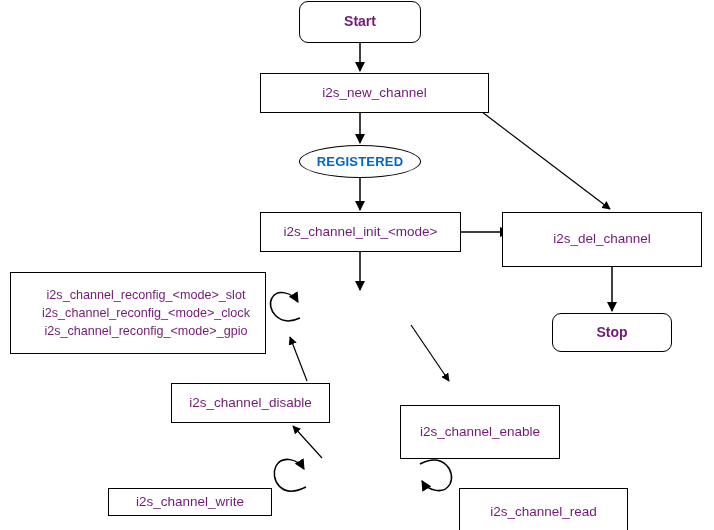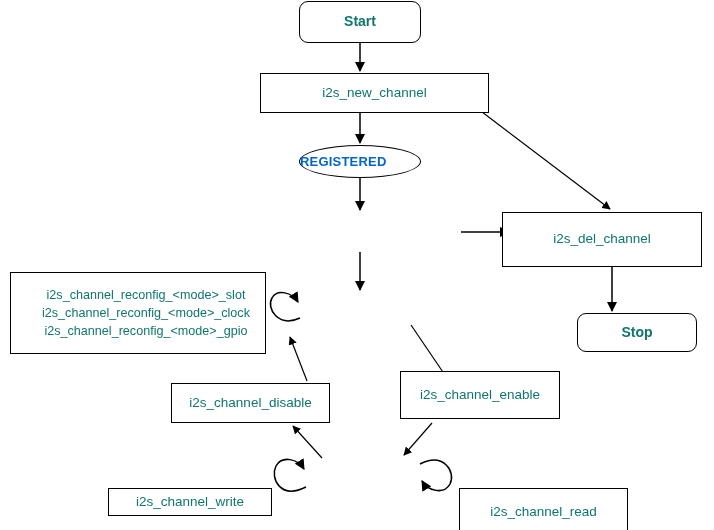--- a/index.html
+++ b/index.html
@@ -29,21 +29,21 @@
   }
   .node {
     position: absolute;
     box-sizing: border-box;
     display: flex;
     align-items: center;
     justify-content: center;
     text-align: center;
     background: #ffffff;
     border: 1.6px solid #000000;
-    color: #0f766e;
+    color: #701a75;
     font-size: 13.5px;
     line-height: 1.25;
     z-index: 2;
   }
   .node.terminal {
     border-radius: 9px;
     font-weight: bold;
     font-size: 14px;
   }
   .node.process {
@@ -53,20 +53,21 @@
     font-size: 12.6px;
     line-height: 1.45;
     white-space: pre-line;
     padding-left: 16px;
   }
   .state {
     position: absolute;
     box-sizing: border-box;
     display: flex;
     align-items: center;
+    justify-content: center;
     background: #ffffff;
     border: 1.4px solid #000000;
     border-radius: 50%;
     color: #0066cc;
     font-weight: bold;
     font-size: 13px;
     letter-spacing: 0.2px;
     z-index: 3;
   }
 </style>
@@ -116,41 +117,44 @@
   </div>
 
   <div class="node process" style="left:260px; top:73px; width:229px; height:40px;">
     <span>i2s_new_channel</span>
   </div>
 
   <div class="state" style="left:299px; top:145px; width:122px; height:33px;">
     <span>REGISTERED</span>
   </div>
 
+  <div class="node process" style="left:260px; top:212px; width:201px; height:40px;">
+    <span>i2s_channel_init_&lt;mode&gt;</span>
+  </div>
 
   <div class="node process" style="left:502px; top:212px; width:200px; height:55px;justify-content:center;">
     <span>i2s_del_channel</span>
   </div>
 
-  <div class="node terminal" style="left:552px; top:313px; width:120px; height:39px;margin-left:25px;">
+  <div class="node terminal" style="left:552px; top:313px; width:120px; height:39px;">
     <span>Stop</span>
   </div>
 
   <div class="node process multiline" style="left:10px; top:272px; width:256px; height:82px;">
     <span>i2s_channel_reconfig_&lt;mode&gt;_slot
 i2s_channel_reconfig_&lt;mode&gt;_clock
 i2s_channel_reconfig_&lt;mode&gt;_gpio</span>
   </div>
 
 
   <div class="node process" style="left:171px; top:383px; width:159px; height:40px;justify-content:center;">
     <span>i2s_channel_disable</span>
   </div>
 
-  <div class="node process" style="left:400px; top:371px; width:160px; height:48px;">
+  <div class="node process" style="left:400px; top:405px; width:160px; height:54px;">
     <span>i2s_channel_enable</span>
   </div>
 
 
   <div class="node process" style="left:108px; top:488px; width:164px; height:28px;">
     <span>i2s_channel_write</span>
   </div>
 
   <div class="node process" style="left:459px; top:488px; width:169px; height:48px;">
     <span>i2s_channel_read</span>

